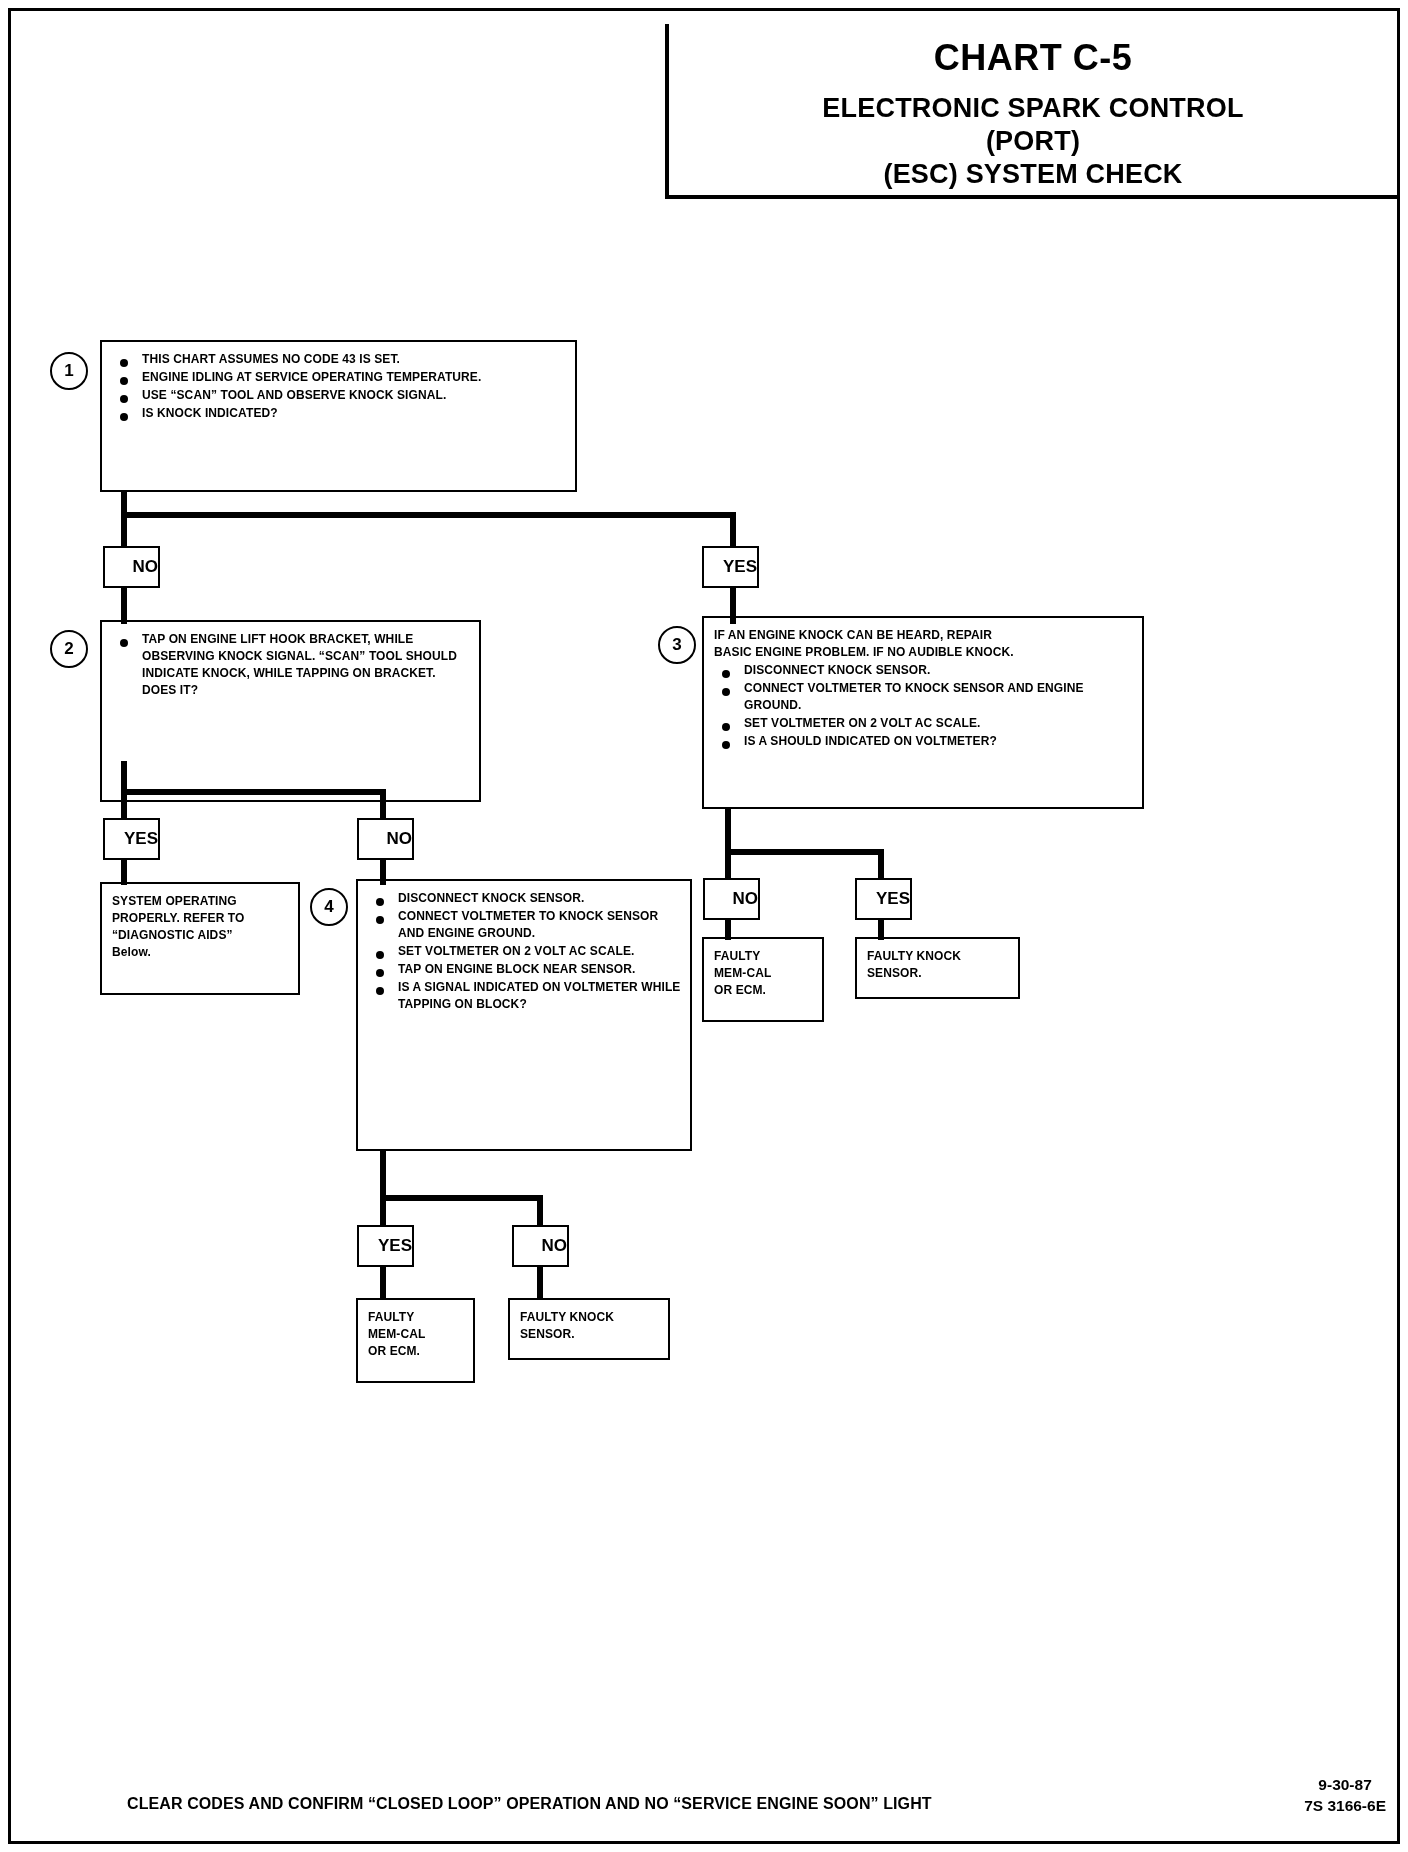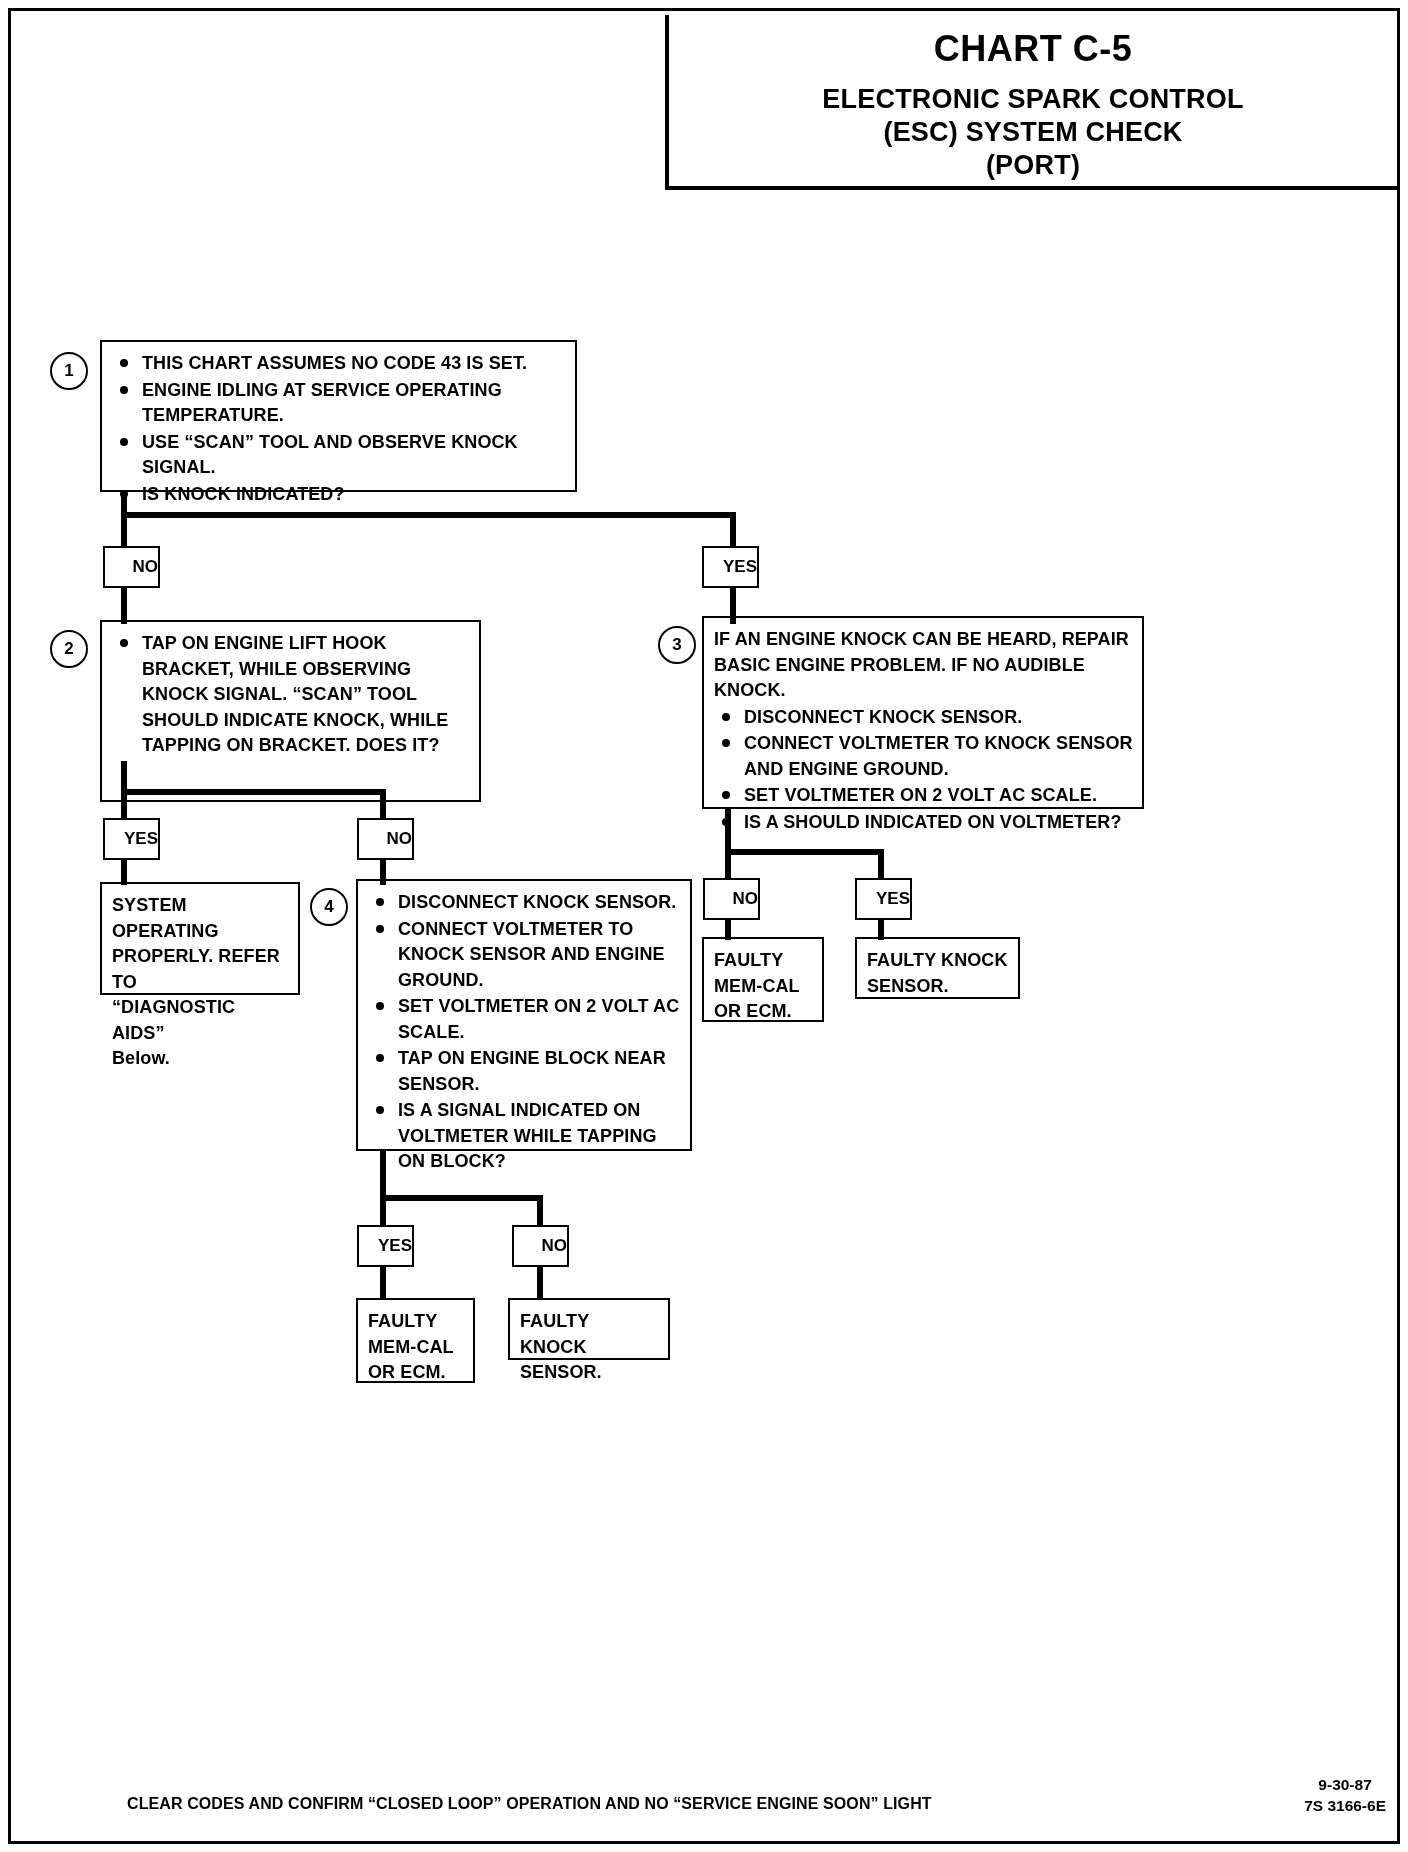--- a/index.html
+++ b/index.html
@@ -27,21 +27,21 @@
     width: 1392px;
     height: 1836px;
     border: 3px solid #000;
     box-sizing: border-box;
   }
 
   
   .title-block {
     position: absolute;
     left: 665px;
-    top: 15px;
+    top: 24px;
     width: 732px;
     height: 175px;
     border-left: 4px solid #000;
     border-bottom: 4px solid #000;
     box-sizing: border-box;
     text-align: center;
     padding-top: 16px;
   }
   .chart-id {
     font-size: 36px;
@@ -56,21 +56,21 @@
     line-height: 1.22;
     letter-spacing: 0.2px;
   }
 
   
   .node {
     position: absolute;
     border: 2.5px solid #000;
     box-sizing: border-box;
     background: #fff;
-    font-size: 18px;
+    font-size: 12px;
     font-weight: bold;
     line-height: 1.42;
     letter-spacing: 0.1px;
     padding: 9px 8px 6px 10px;
   }
   .node ul {
     margin: 0;
     padding: 0;
     list-style: none;
   }
@@ -163,22 +163,22 @@
 </head>
 <body>
 
 <div id="page">
 
   <div class="page-border"></div>
 
   <div class="title-block">
     <div class="chart-id">CHART C-5</div>
     <div class="chart-title-line">ELECTRONIC SPARK CONTROL</div>
+    <div class="chart-title-line">(PORT)</div>
     <div class="chart-title-line">(ESC) SYSTEM CHECK</div>
-    <div class="chart-title-line">(PORT)</div>
   </div>
 
   <div class="step-circle" style="left:50px; top:352px;">1</div>
   <div class="node" style="left:100px; top:340px; width:477px; height:152px;">
     <ul>
       <li>THIS CHART ASSUMES NO CODE 43 IS SET.</li>
       <li>ENGINE IDLING AT SERVICE OPERATING TEMPERATURE.</li>
       <li>USE “SCAN” TOOL AND OBSERVE KNOCK SIGNAL.</li>
       <li>IS KNOCK INDICATED?</li>
     </ul>

